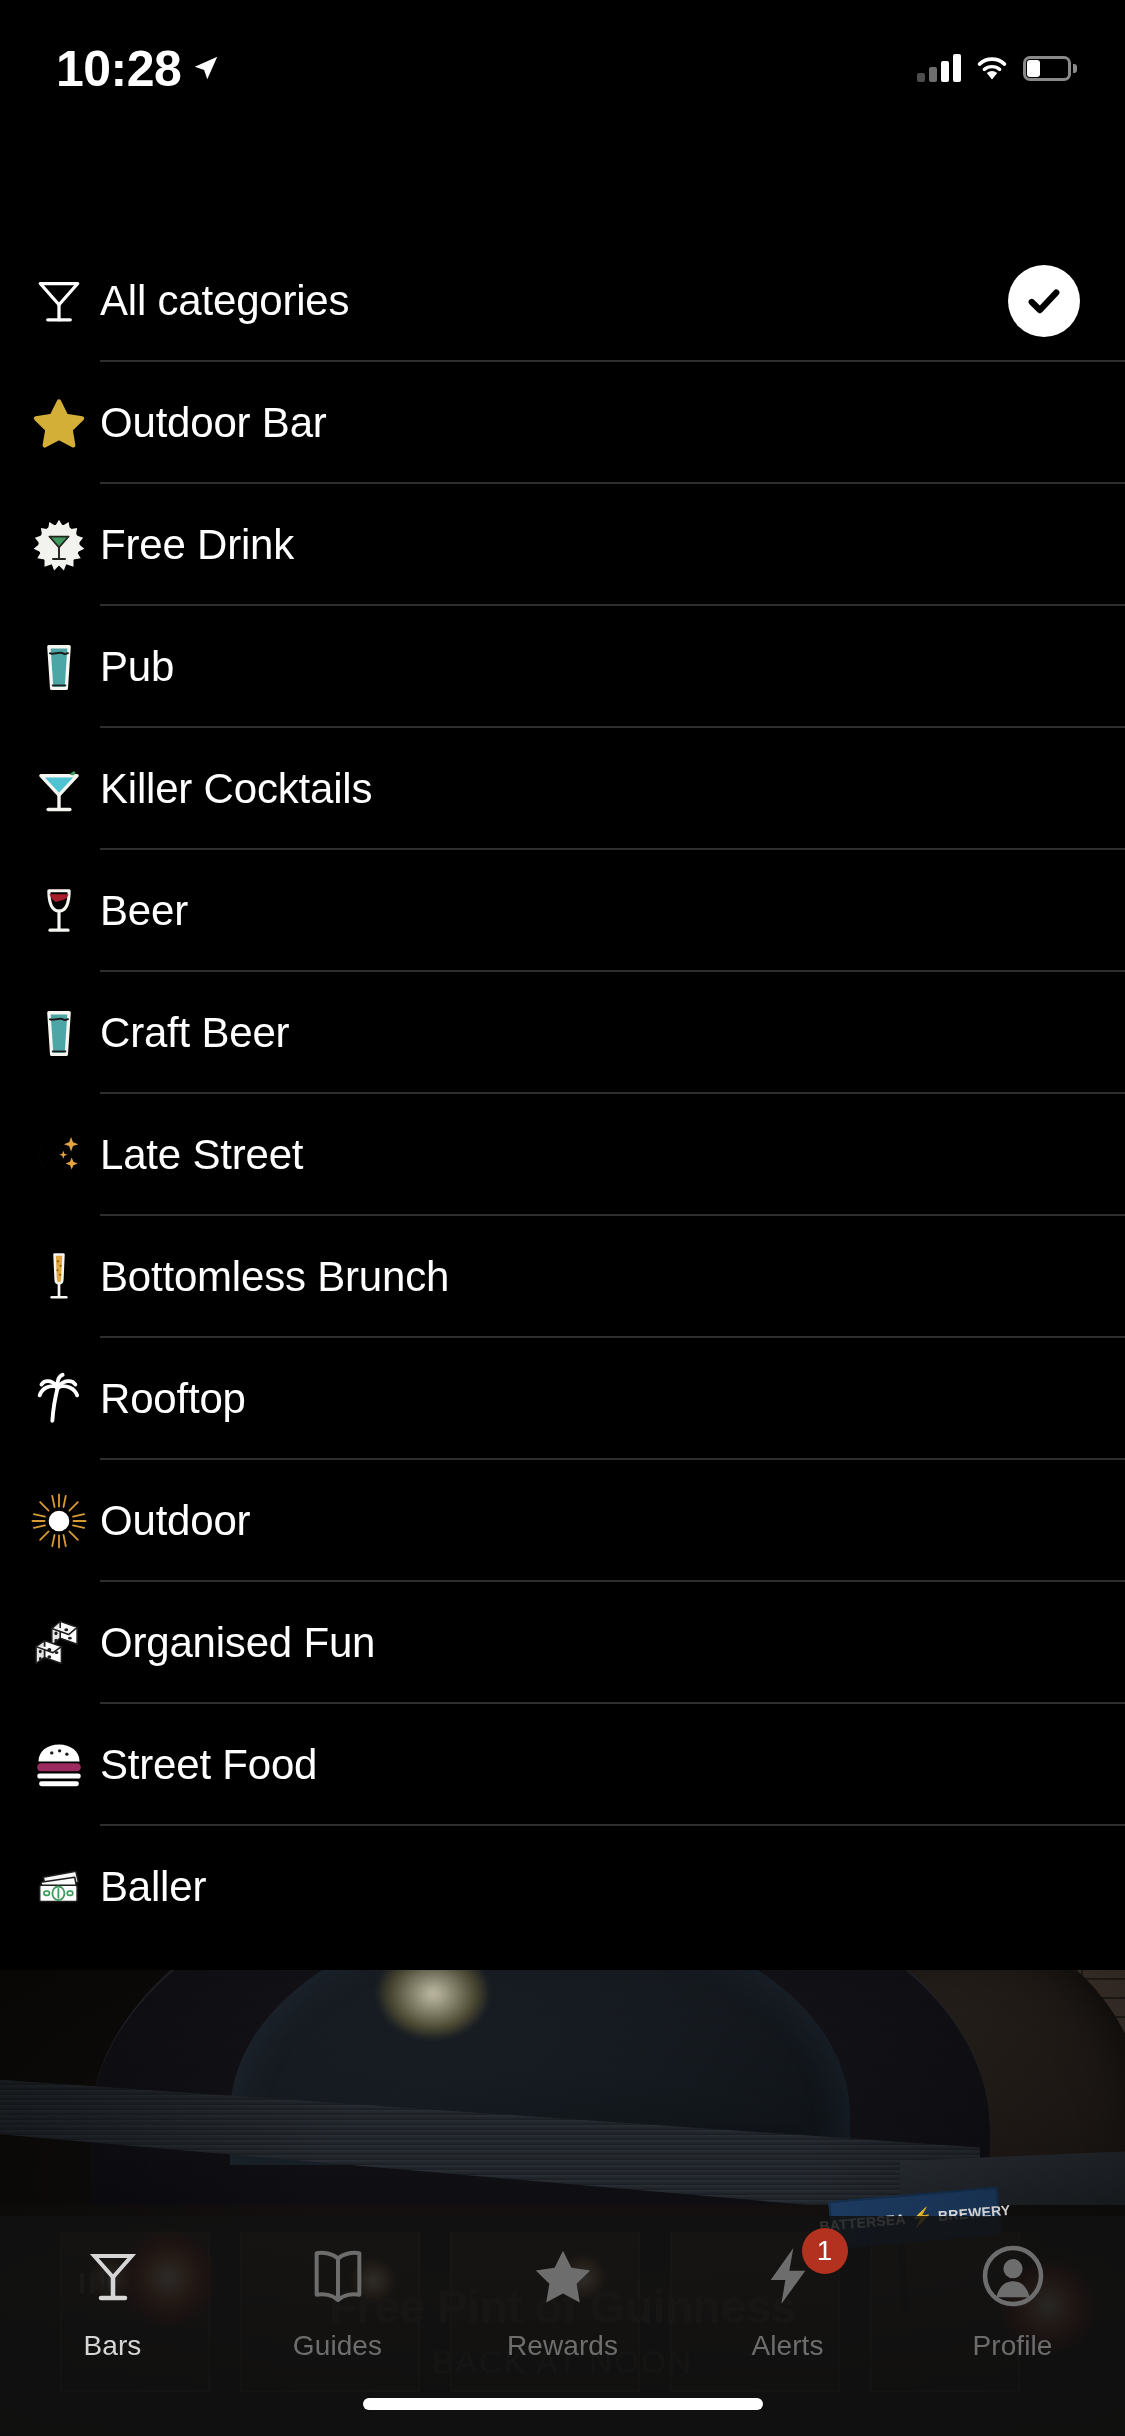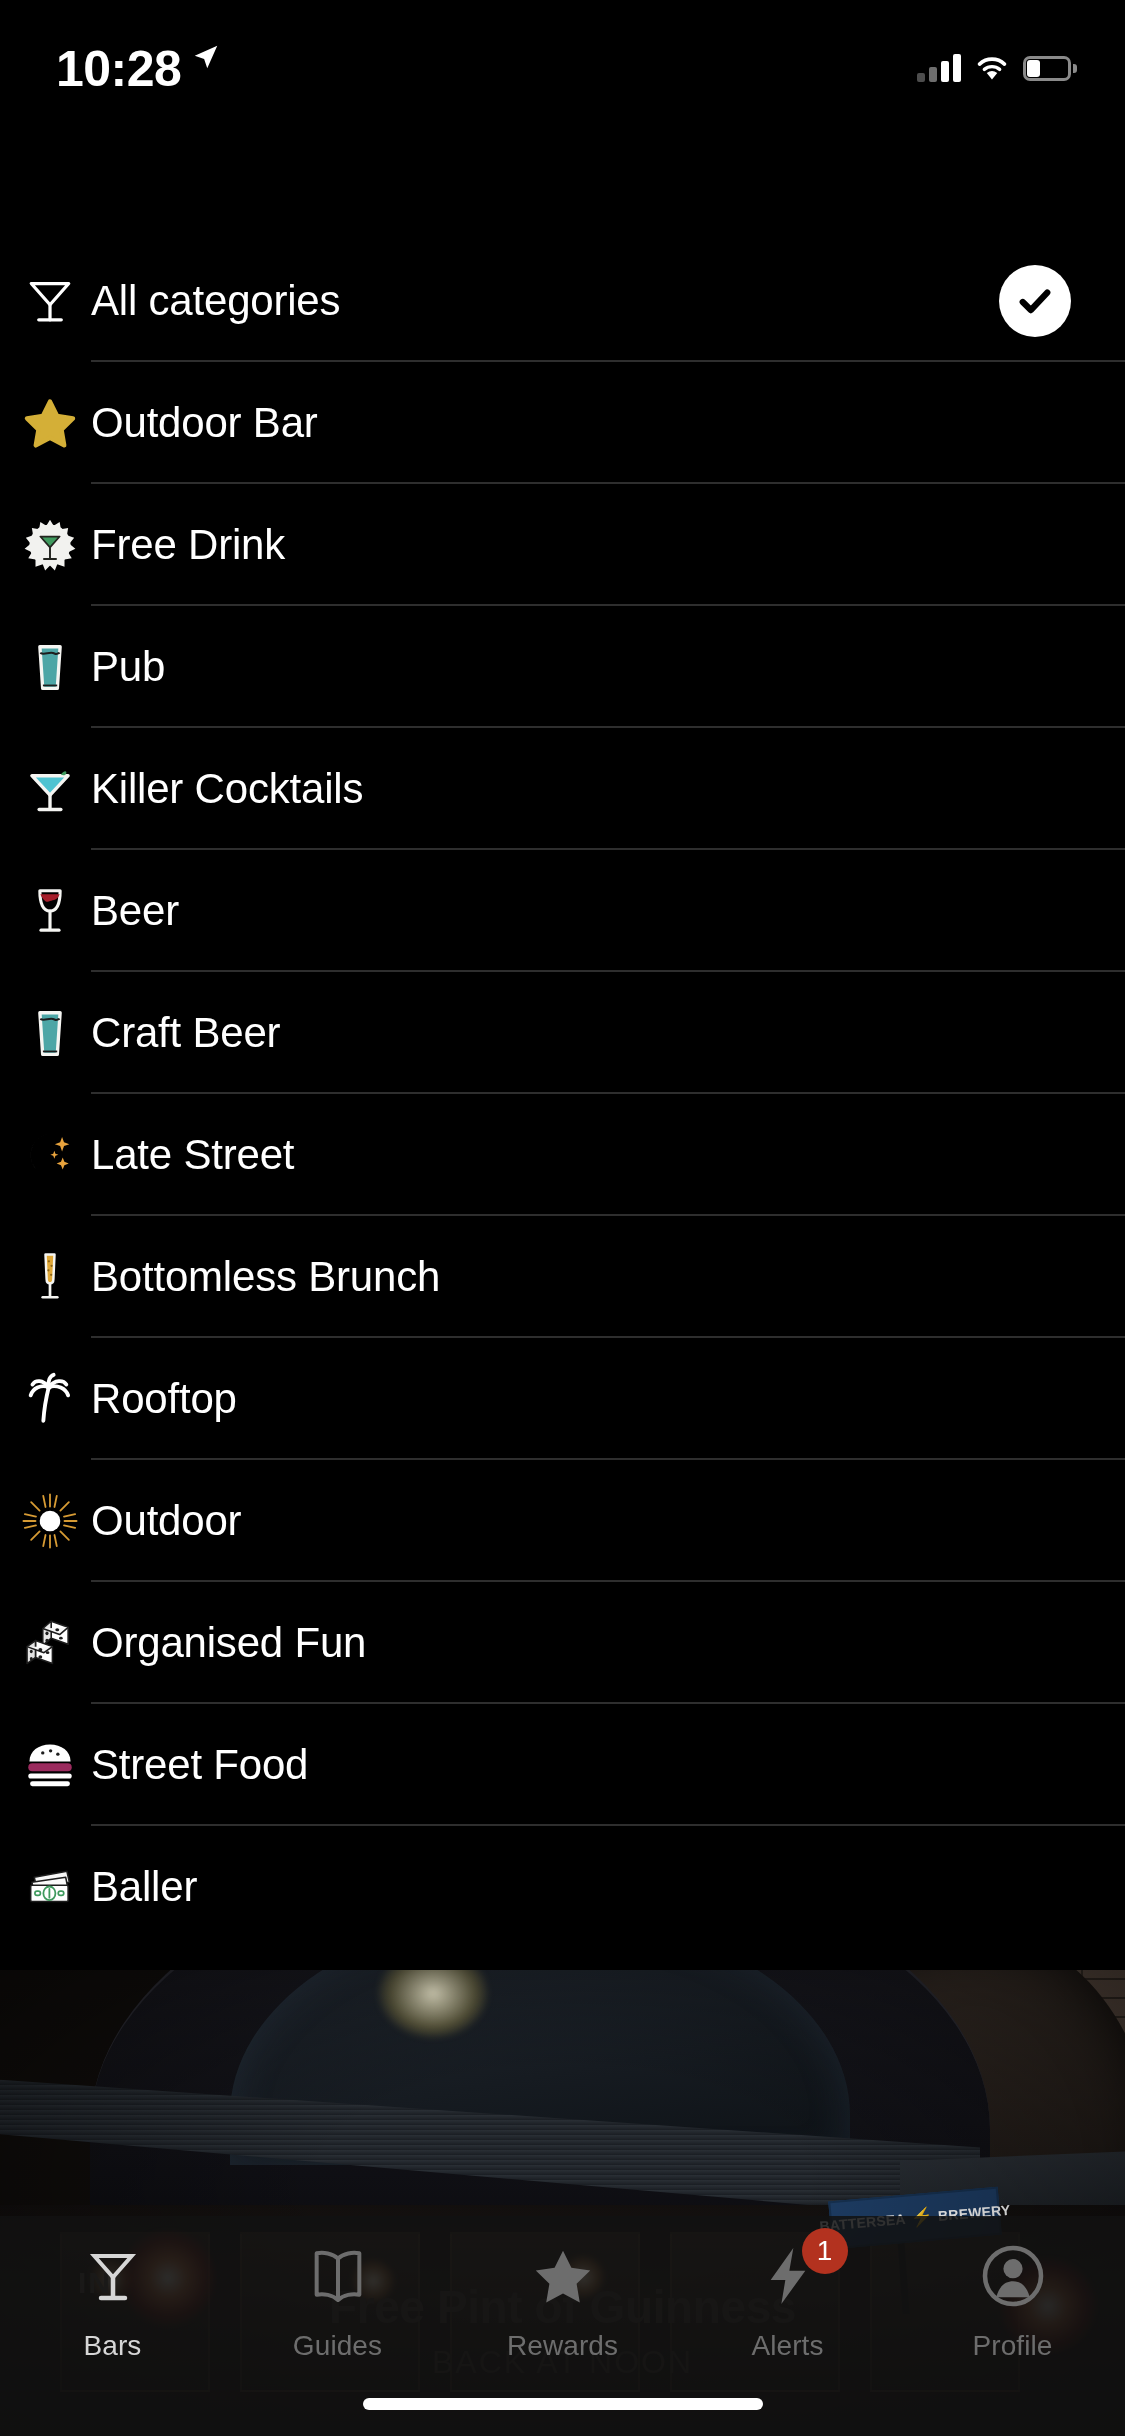--- a/index.html
+++ b/index.html
@@ -10,21 +10,21 @@
     overflow:hidden;
   }
   .phone { position:relative; width:1125px; height:2436px; background:#000; overflow:hidden; }
 
   
   .statusbar {
     position:absolute; top:0; left:0; width:1125px; height:132px;
     display:flex; align-items:center; justify-content:space-between;
     padding:0 54px 0 56px; z-index:40;
   }
-  .sb-left { display:flex; gap:10px; }
+  .sb-left { display:flex; align-items:center; gap:10px; }
   .sb-time {
     color:#fff; font-size:50px; font-weight:600; letter-spacing:-0.5px;
     line-height:1; padding-top:6px;
   }
   .sb-loc { width:30px; height:30px; display:block; margin-top:4px; }
   .sb-right { display:flex; align-items:center; gap:14px; padding-top:4px; }
   .sb-signal { display:flex; align-items:flex-end; gap:4px; height:28px; }
   .sb-signal i { display:block; width:8px; background:#fff; border-radius:2px; }
   .sb-signal i:nth-child(1){ height:9px; background:#4d4d4d;}
   .sb-signal i:nth-child(2){ height:15px; background:#6e6e6e;}
@@ -46,21 +46,21 @@
 
   
   .page-title {
     position:absolute; top:155px; left:48px;
     color:#fff; font-size:54px; font-weight:bold; letter-spacing:-0.6px;
     z-index:30;
   }
 
   
   .list {
-    position:absolute; top:240px; left:8px; width:891px;
+    position:absolute; top:240px; left:17px; width:891px;
     z-index:20;
   }
   .row {
     position:relative; height:122px; width:1125px;
     display:flex; align-items:center;
   }
   .row .divider {
     position:absolute; left:83px; right:0; bottom:0; height:2px;
     background:#2e2e2e;
   }

